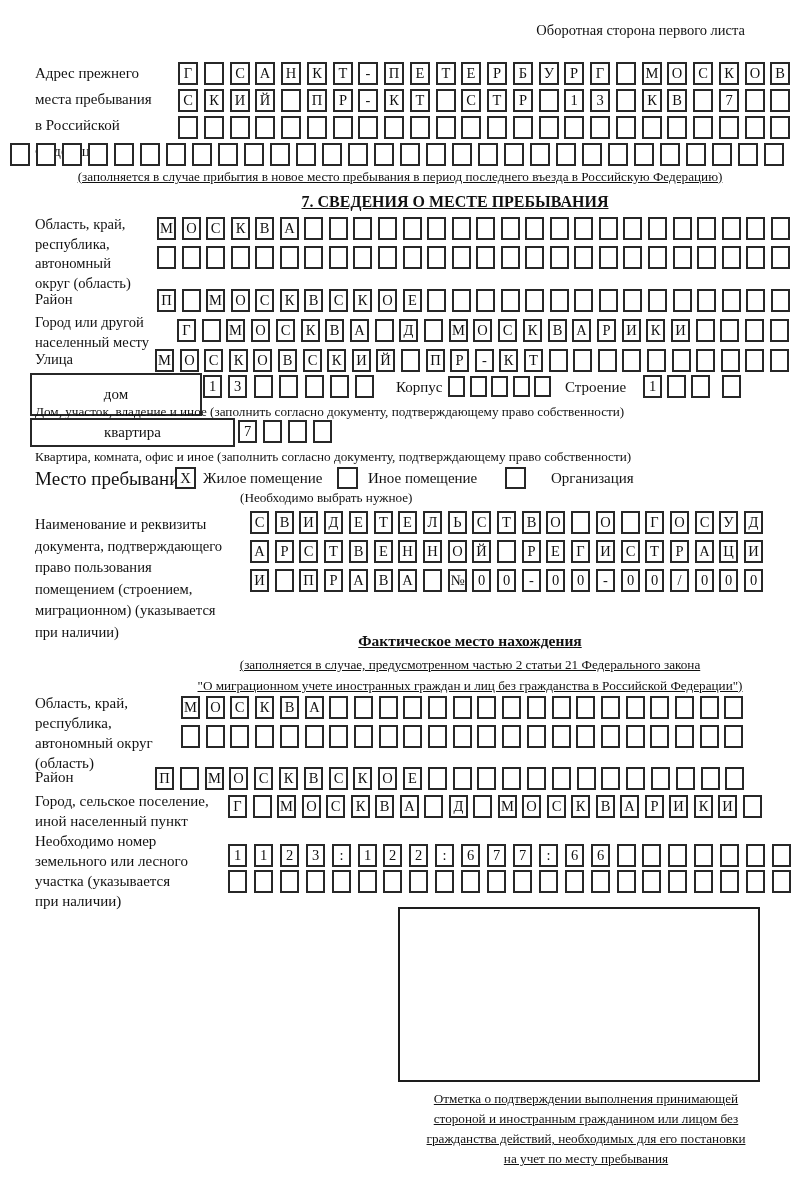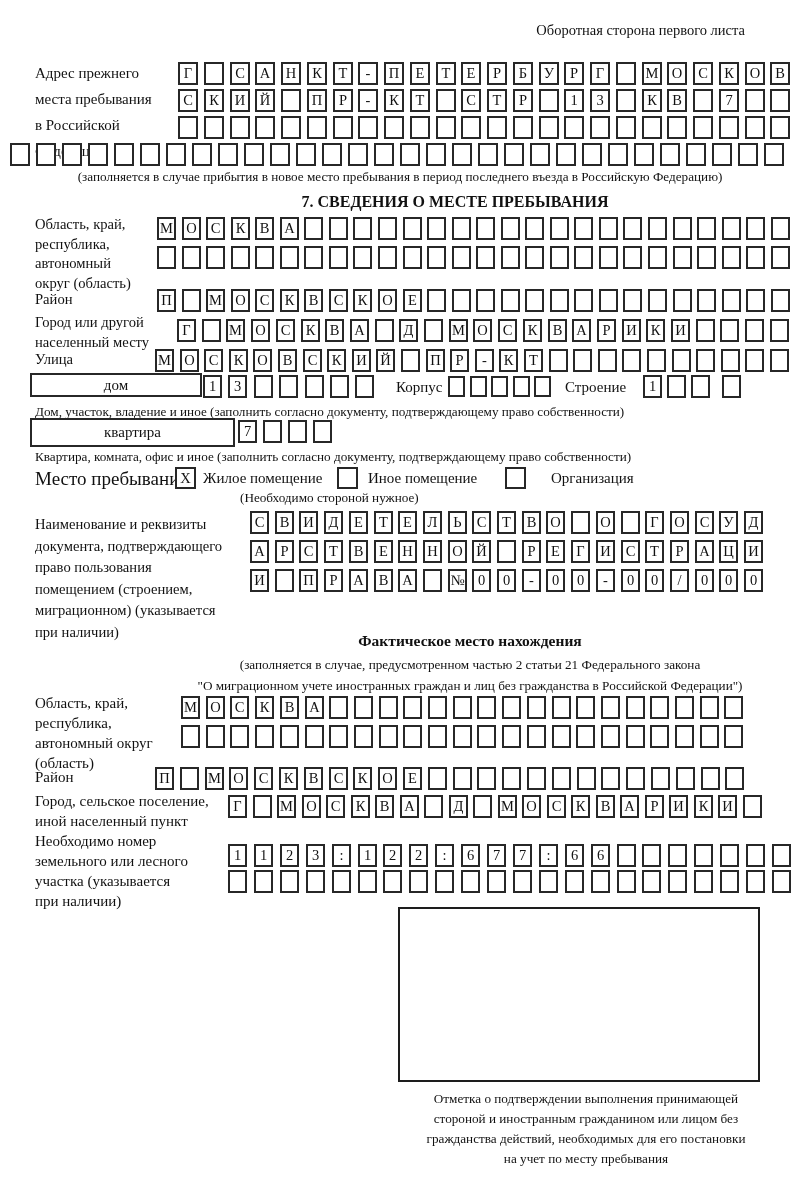--- a/index.html
+++ b/index.html
@@ -4,21 +4,21 @@
 <style>
   html,body{margin:0;padding:0;}
   body{
     width:800px;height:1180px;position:relative;background:#ffffff;
     font-family:"Liberation Serif","DejaVu Serif",serif;color:#111;
     overflow:hidden;
   }
   .abs{position:absolute;}
   .lbl{font-size:14.6px;line-height:19.5px;white-space:pre-line;}
   .cap{font-size:13.2px;white-space:nowrap;}
-  .center{text-align:center;}
+  .center{text-align:center;text-decoration:underline;}
   .bold{font-weight:bold;}
   .boxrow{position:absolute;}
   .cell{
     position:absolute;top:0;box-sizing:border-box;
     border:2px solid #272727;background:#fff;
     font-size:14.5px;line-height:19px;text-align:center;
     font-family:"Liberation Serif","DejaVu Serif",serif;
   }
   .bigbox{
     box-sizing:border-box;border:2px solid #272727;background:#fff;
@@ -52,21 +52,21 @@
 автономный
 округ (область)</div>
 
 <div class="abs lbl" style="left:35px;top:290px;">Район</div>
 
 <div class="abs lbl" style="left:35px;top:313px;">Город или другой
 населенный месту</div>
 
 <div class="abs lbl" style="left:35px;top:350px;">Улица</div>
 
-<div class="abs bigbox" style="left:30px;top:373px;width:172px;height:24px;">дом</div>
+<div class="abs bigbox" style="left:30px;top:373px;width:172px;height:43px;">дом</div>
 
 <div class="abs lbl" style="left:396px;top:378px;font-size:15px;">Корпус</div>
 
 <div class="abs lbl" style="left:565px;top:378px;font-size:15px;">Строение</div>
 
 <div class="abs cap" style="left:35px;top:404px;">Дом, участок, владение и иное (заполнить согласно документу, подтверждающему право собственности)</div>
 
 <div class="abs bigbox" style="left:30px;top:418px;width:205px;height:29px;">квартира</div>
 
 <div class="abs cap" style="left:35px;top:449px;">Квартира, комната, офис и иное (заполнить согласно документу, подтверждающему право собственности)</div>
@@ -75,21 +75,21 @@
 
 <span class="checkbox" style="left:175px;top:467px;">X</span>
 <div class="abs lbl" style="left:203px;top:469px;font-size:15px;">Жилое помещение</div>
 
 <span class="checkbox" style="left:337px;top:467px;"></span>
 <div class="abs lbl" style="left:368px;top:469px;font-size:15px;">Иное помещение</div>
 
 <span class="checkbox" style="left:505px;top:467px;"></span>
 <div class="abs lbl" style="left:551px;top:469px;font-size:15px;">Организация</div>
 
-<div class="abs cap" style="left:240px;top:490px;">(Необходимо стороной нужное)</div>
+<div class="abs cap" style="left:240px;top:490px;">(Необходимо выбрать нужное)</div>
 
 <div class="abs lbl" style="left:35px;top:514px;line-height:21.5px;width:215px;">Наименование и реквизиты
 документа, подтверждающего
 право пользования
 помещением (строением,
 миграционном) (указывается
 при наличии)</div>
 
 <div class="abs bold center" style="left:140px;top:632px;width:660px;font-size:15.5px;">Фактическое место нахождения</div>
 

